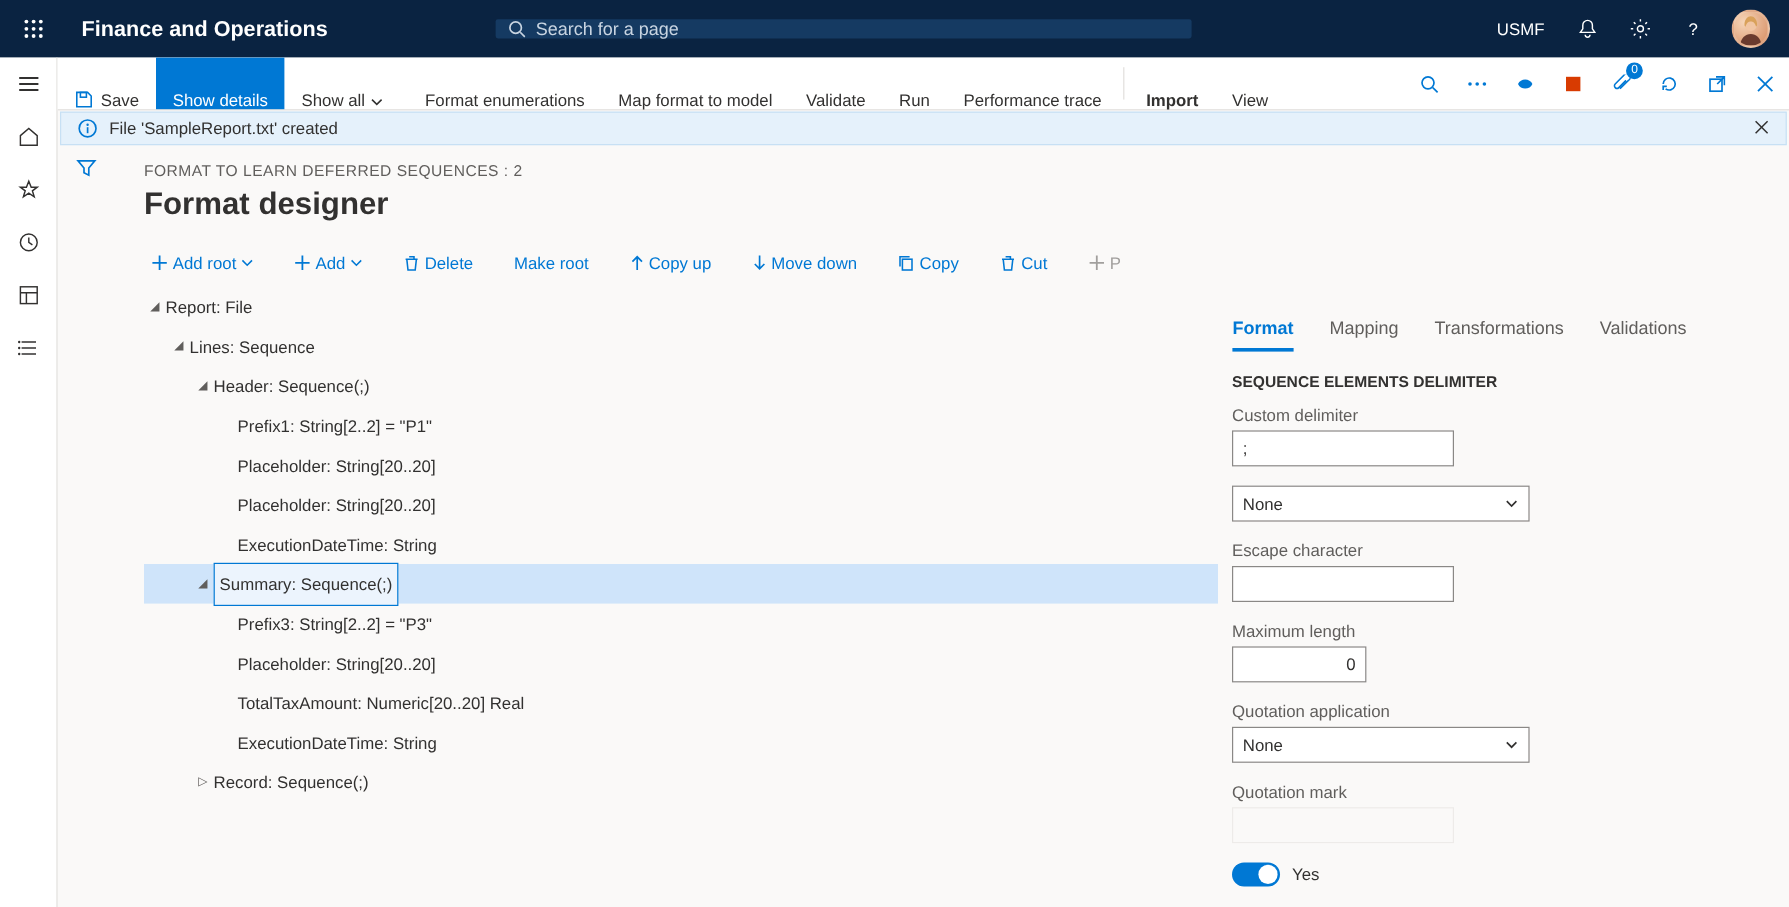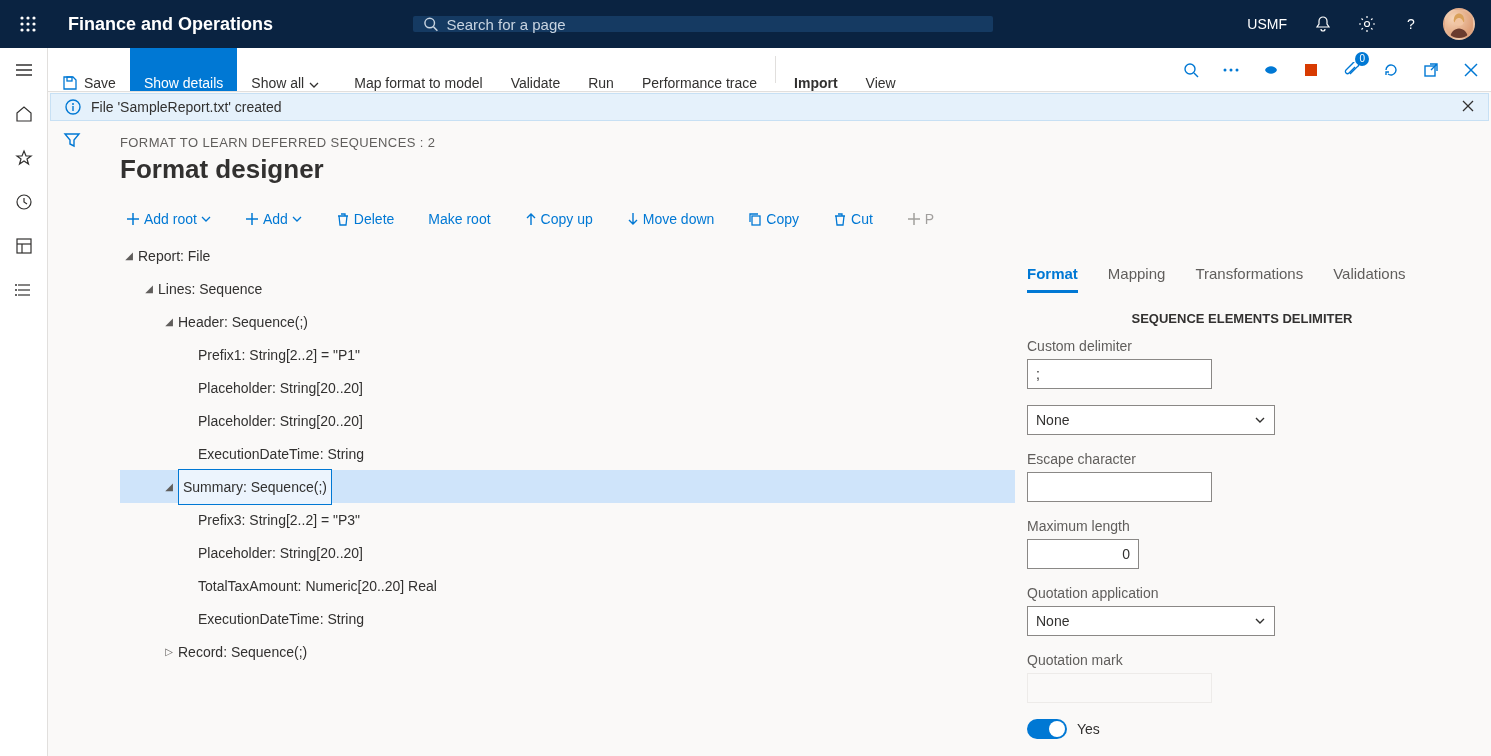--- a/index.html
+++ b/index.html
@@ -74,21 +74,21 @@
 .tree .label { white-space: nowrap; }
 .tree .row.selected { background: #cfe4fa; }
 .tree .row.selected .label { border: 1px solid #0078d4; padding: 1px 4px; background: #ecf4fd; }
 
 
 .sidepanel { flex: 0 0 440px; display: flex; flex-direction: column; min-height: 0; border-left:0; }
 .tabs { display: flex; gap: 30px; padding: 0 0 4px 0; align-items:flex-start;}
 .tabs .tab { color: #605e5c; font-size: 15px; padding: 2px 0 8px 0; margin-top: 24px; }
 .tabs .tab.active { color: #0078d4; border-bottom: 3px solid #0078d4; font-weight:600;}
 .sidepanel .body { overflow-y: auto; flex: 1; padding-right: 10px; padding-top:14px; }
-.sidepanel .secthdr { font-size: 13px; font-weight: 700; text-transform: uppercase; margin-bottom: 12px; text-align: center; }
+.sidepanel .secthdr { font-size: 13px; font-weight: 700; text-transform: uppercase; margin-bottom: 12px; }
 .sidepanel .field { margin-bottom: 16px; }
 .sidepanel .fieldlabel { color: #605e5c; font-size: 14px; margin-bottom: 5px; }
 .sidepanel input[type=text], .sidepanel input[type=number], .sidepanel .sel { width: 185px; height: 30px; border: 1px solid #8a8886; background: #fff; padding: 0 8px; font-size: 14px; color: #323130; }
 .sidepanel .sel.wide, .sidepanel input.wide { width: 248px; }
 .sidepanel .sel { display: flex; align-items: center; justify-content: space-between; }
 .sidepanel input.ro { background: #faf9f8; border-color: #edebe9; }
 .sidepanel input.num { text-align: right; width: 112px; }
 .toggle { display: flex; align-items: center; gap: 10px; position:relative;}
 .toggle .track { width: 40px; height: 20px; border-radius: 10px; background: #0078d4; position: relative; }
 .toggle .knob { width: 16px; height: 16px; border-radius: 50%; background: #fff; position: absolute; right: 2px; top: 2px; }
@@ -214,20 +214,23 @@
       <button class="cmd primary">
           <span>Show details</span>
         </button>
       <button class="cmd">
           <span>Show all</span> 
           <svg width="12" height="12" viewBox="0 0 12 12" style="margin-left:4px">
             <path d="M2 4l4 4 4-4" fill="none" stroke="#323130" stroke-width="1.3"></path>
           </svg>
         </button>
       <button class="cmd">
+          <span>Format enumerations</span>
+        </button>
+      <button class="cmd">
           <span>Map format to model</span>
         </button>
       <button class="cmd">
           <span>Validate</span>
         </button>
       <button class="cmd">
           <span>Run</span>
         </button>
       <button class="cmd">
           <span>Performance trace</span>

